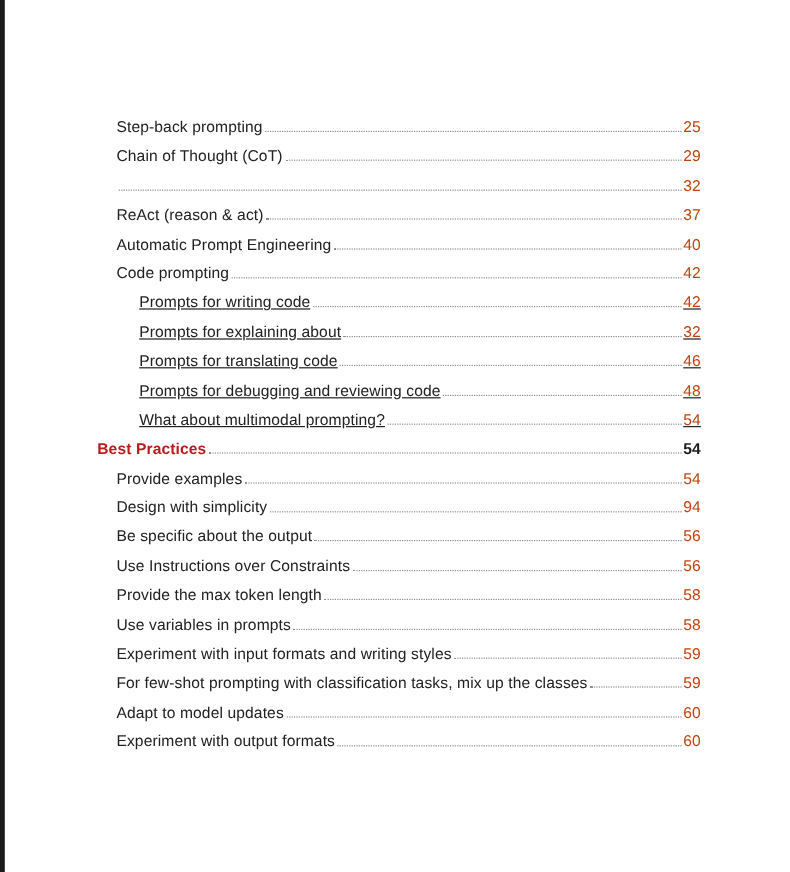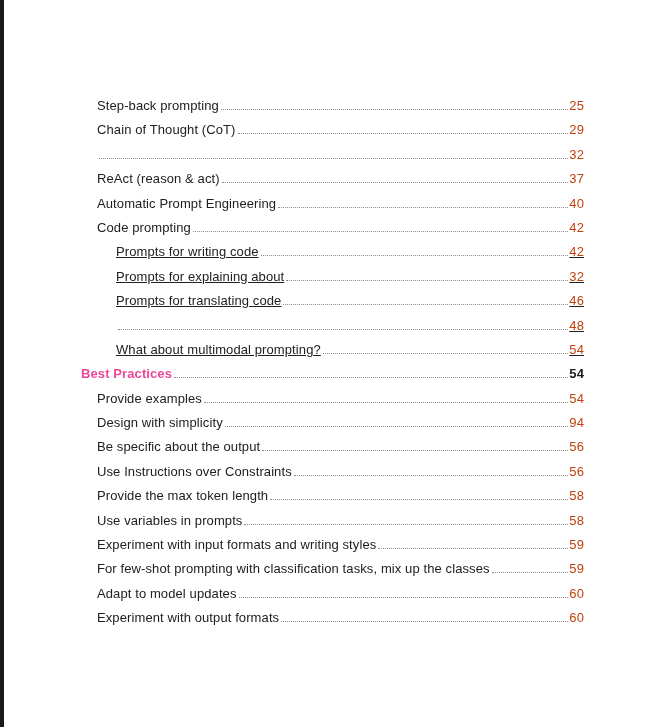--- a/index.html
+++ b/index.html
@@ -37,21 +37,21 @@
     line-height: 24.4px;
     font-size: 13px;
     color: #212121;
     letter-spacing: 0.1px;
     cursor: pointer;
   }
   .toc-row .label {
     white-space: nowrap;
     line-height: 24.4px;
   }
-  .toc-row.level-0 .label { font-weight: 700; color: #ec4899; }
+  .toc-row.level-0 .label { font-weight: 700; color: #b91c1c; }
   .toc-row.level-1 { padding-left: 16px; }
   .toc-row.level-2 { padding-left: 35px; text-decoration: underline; }
   .leader {
     flex: 1;
     height: 0;
     border-bottom: 1px dotted #8f8f8f;
     margin: 0 1px 0 2px;
     min-width: 6px;
   }
   .pagenum {
@@ -105,20 +105,21 @@
         <span class="label">Prompts for explaining about</span>
         <span class="leader" style="border-bottom-color: rgb(143, 143, 143);"></span>
         <span class="pagenum">32</span>
       </div>
       <div class="toc-row level-2">
         <span class="label">Prompts for translating code</span>
         <span class="leader" style="border-bottom-color: rgb(143, 143, 143);"></span>
         <span class="pagenum">46</span>
       </div>
       <div class="toc-row level-2">
+        <span class="label">Prompts for debugging and reviewing code</span>
         <span class="leader" style="border-bottom-color: rgb(143, 143, 143);"></span>
         <span class="pagenum">48</span>
       </div>
       <div class="toc-row level-2">
         <span class="label">What about multimodal prompting?</span>
         <span class="leader" style="border-bottom-color: rgb(143, 143, 143);"></span>
         <span class="pagenum">54</span>
       </div>
       <div class="toc-row level-0">
         <span class="label">Best Practices</span>

